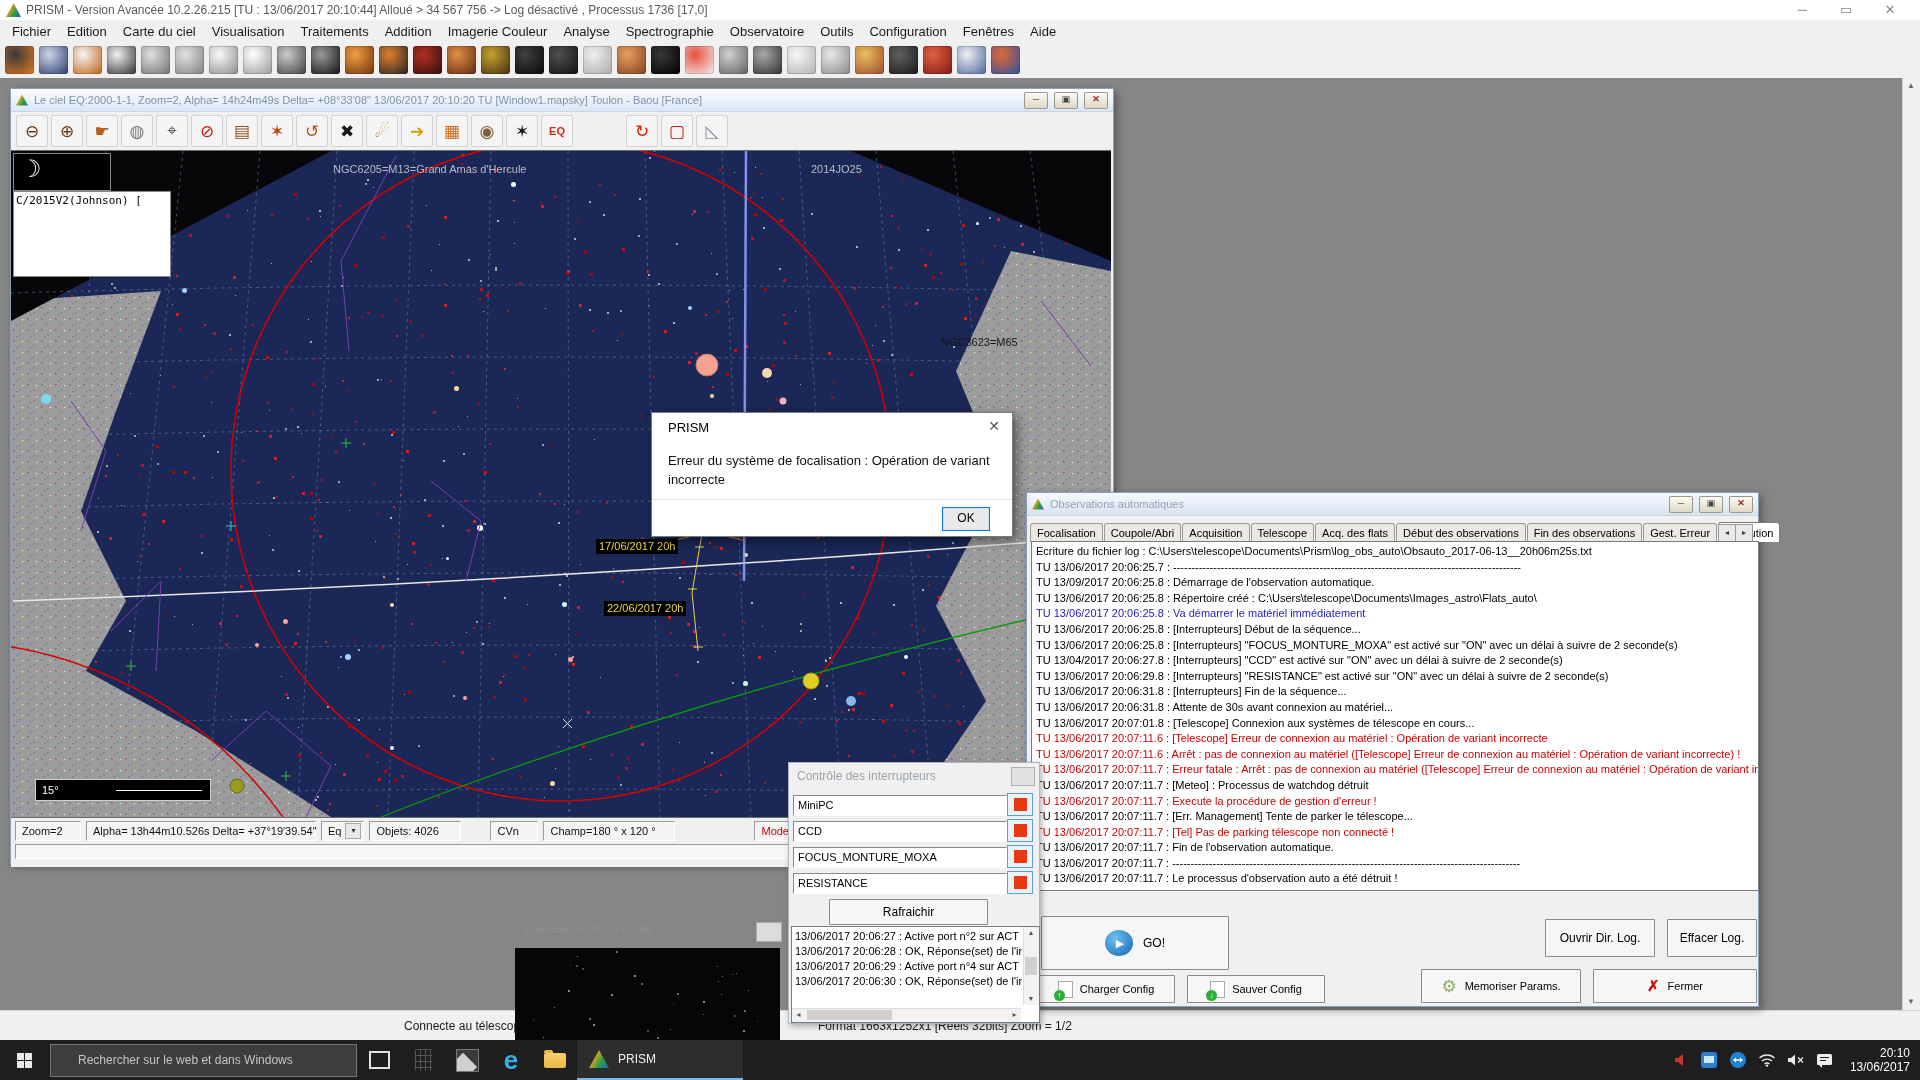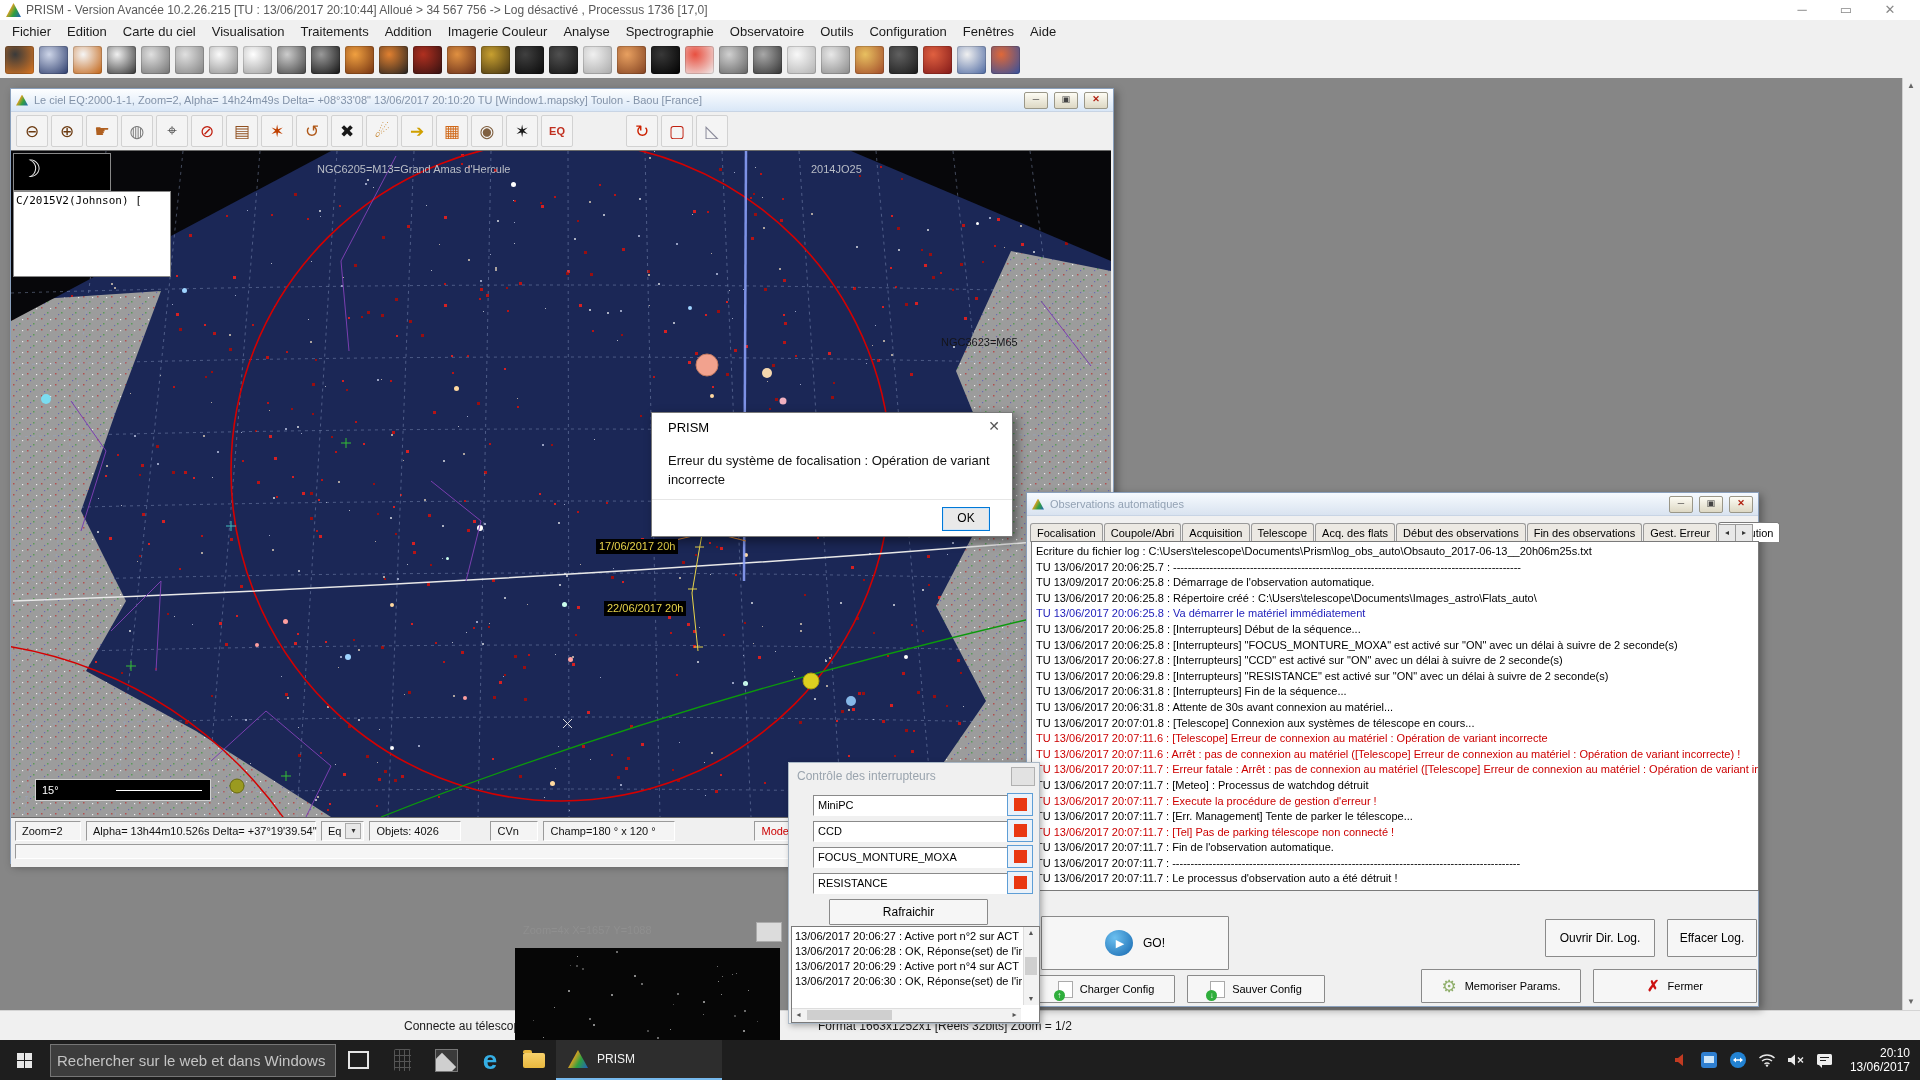--- a/index.html
+++ b/index.html
@@ -101,21 +101,21 @@
   .doc-ico i{position:absolute;left:-5px;bottom:-4px;width:11px;height:11px;border-radius:50%;background:#2fae3c;color:#fff;
              font-style:normal;font-size:8px;line-height:11px;text-align:center;}
   .gear-ico{font-size:17px;color:#8fae6a;}
   .close-ico{font-size:15px;color:#cc1111;font-weight:bold;}
   
   .sw-window{position:absolute;left:788px;top:762px;width:250px;height:260px;background:#f0f0f0;border:1px solid #aab8c6;
              box-shadow:2px 2px 6px rgba(0,0,0,.3);z-index:30;font-size:11px;}
   .sw-title{position:absolute;left:8px;top:6px;font-size:12px;color:#9aa4ae;}
   .sw-btnbox{position:absolute;right:4px;top:4px;width:22px;height:17px;background:#e2e2e2;border:1px solid #b0b0b0;}
   .sw-rows{position:absolute;left:4px;top:30px;width:242px;}
-  .sw-row{position:relative;height:26px;margin-left:20px;}
+  .sw-row{position:relative;height:26px;}
   .sw-field{position:absolute;left:0;top:2px;width:204px;height:17px;background:#fff;border:1px solid;border-color:#8a8a8a #fff #fff #8a8a8a;
             padding:1px 4px;line-height:16px;color:#000;white-space:nowrap;overflow:hidden;}
   .sw-led{position:absolute;right:2px;top:0px;width:24px;height:21px;background:#eaf2fa;border:1px solid #5e9ed6;display:flex;align-items:center;justify-content:center;}
   .sw-led i{width:13px;height:13px;background:#e93812;}
   .sw-refresh{position:absolute;left:40px;top:136px;width:157px;height:24px;}
   .sw-list{position:absolute;left:2px;top:163px;width:244px;height:93px;background:#fff;border:1px solid #7a7a7a;overflow:hidden;
            line-height:15px;padding:2px 0 0 3px;white-space:nowrap;color:#000;}
   .sw-vscroll{position:absolute;right:0;top:0;width:15px;height:78px;background:#f2f2f2;border-left:1px solid #ddd;}
   .sw-vscroll .a{position:absolute;left:0;width:14px;height:12px;font-size:7px;text-align:center;line-height:12px;color:#555;}
   .sw-vscroll .au{top:0;} .sw-vscroll .ad{bottom:0;}
@@ -130,22 +130,22 @@
   .zoom-canvas{position:absolute;left:515px;top:948px;width:265px;height:92px;background:#060606;z-index:15;overflow:hidden;}
   
   .app-status{position:absolute;left:0;top:1010px;width:1920px;height:30px;background:#f0f0f0;border-top:1px solid #d4d4d4;font-size:12px;color:#1a1a1a;}
   .status-left{position:absolute;left:404px;top:8px;white-space:nowrap;}
   .status-right{position:absolute;left:818px;top:8px;white-space:nowrap;}
   
   .taskbar{position:absolute;left:0;top:1040px;width:1920px;height:40px;background:#1e1e1e;z-index:50;display:flex;align-items:center;}
   .start{width:48px;height:40px;display:flex;align-items:center;justify-content:center;}
   .winlogo{display:grid;grid-template-columns:7px 7px;grid-template-rows:7px 7px;gap:1px;}
   .winlogo i{background:#e8e8e8;}
-  .tsearch{width:278px;height:31px;margin-left:2px;background:#3d3d3d;border:1px solid #767676;color:#c4c4c4;font-size:15px;
-           display:flex;align-items:center;padding-left:6px;white-space:nowrap;overflow:hidden;}
+  .tsearch{width:278px;height:31px;margin-left:2px;background:#3d3d3d;border:1px solid #767676;color:#c4c4c4;font-size:12px;
+           display:flex;align-items:center;padding-left:27px;white-space:nowrap;overflow:hidden;}
   .ticon{width:44px;height:40px;display:flex;align-items:center;justify-content:center;}
   .taskview{width:17px;height:14px;border:2px solid #e4e4e4;position:relative;}
   .calc{width:17px;height:22px;background:linear-gradient(#f4f4f4,#dcdcdc);border-radius:2px;
         background-image:linear-gradient(#555 1px,transparent 1px),linear-gradient(90deg,#555 1px,transparent 1px);background-size:5px 6px;}
   .photos{width:21px;height:21px;background:#3a3a3a;position:relative;overflow:hidden;border:1px solid #777;}
   .photos i{position:absolute;left:-4px;bottom:-6px;width:20px;height:20px;background:#cfcfcf;transform:rotate(45deg);}
   .edge-e{font-size:26px;font-weight:bold;color:#35aee4;line-height:26px;}
   .folder{width:22px;height:15px;background:linear-gradient(#f7d16b,#e9b83e);border-radius:2px;position:relative;}
   .folder::before{content:"";position:absolute;left:0;top:-3px;width:9px;height:3px;background:#e9b83e;border-radius:2px 2px 0 0;}
   .prism-task{width:166px;height:40px;background:#2d2d2d;border-bottom:2px solid #76b9ed;display:flex;align-items:center;gap:9px;
@@ -335,21 +335,21 @@
         <circle cx="800" cy="530" r="8" fill="#ddd020" stroke="#a89a10"></circle>
         <circle cx="840" cy="550" r="5" fill="#86b8e8"></circle>
         <circle cx="35" cy="248" r="5" fill="#7adcf0"></circle>
         <circle cx="226" cy="635" r="7" fill="#9a9a20" stroke="#6a6a10"></circle>
       </svg>
 
       <div class="moon-box">
         <span class="crescent">☽</span>
       </div>
       <div class="comet-box">C/2015V2(Johnson)  [</div>
-      <span class="map-label lbl-gray" style="left:306px;top:12px;">NGC6205=M13=Grand Amas d'Hercule</span>
+      <span class="map-label lbl-gray" style="left:322px;top:12px;">NGC6205=M13=Grand Amas d'Hercule</span>
       <span class="map-label lbl-gray" style="left:800px;top:12px;">2014JO25</span>
       <span class="map-label lbl-dark" style="left:930px;top:185px;">NGC3623=M65</span>
       <span class="map-label date-label" style="left:585px;top:388px;">17/06/2017  20h</span>
       <span class="map-label date-label" style="left:593px;top:450px;">22/06/2017  20h</span>
       <div class="scale-box">
         <span>15°</span>
       </div>
     <i style="position: absolute; z-index: 1; left: 1006px; top: 461px; width: 3px; height: 3px; background: rgb(224, 32, 32); border-radius: 0px; opacity: 0.95;"></i>
         <i style="position: absolute; z-index: 1; left: 573px; top: 100px; width: 3px; height: 3px; background: rgb(160, 13, 13); border-radius: 0px; opacity: 0.95;"></i>
         <i style="position: absolute; z-index: 1; left: 316px; top: 658px; width: 2px; height: 2px; background: rgb(193, 18, 18); border-radius: 0px; opacity: 0.95;"></i>
@@ -1155,21 +1155,21 @@
     <span class="tab-arrow" style="position:absolute;right:5px;top:31px;">▸</span>
     <div class="obs-log">
 
     <div class="log-line">Ecriture du fichier log : C:\Users\telescope\Documents\Prism\log_obs_auto\Obsauto_2017-06-13__20h06m25s.txt</div>
         <div class="log-line">TU 13/06/2017 20:06:25.7 : -----------------------------------------------------------------------------------------------</div>
         <div class="log-line">TU 13/09/2017 20:06:25.8 : Démarrage de l'observation automatique.</div>
         <div class="log-line">TU 13/06/2017 20:06:25.8 : Répertoire créé : C:\Users\telescope\Documents\Images_astro\Flats_auto\</div>
         <div class="log-line b">TU 13/06/2017 20:06:25.8 : Va démarrer le matériel immédiatement</div>
         <div class="log-line">TU 13/06/2017 20:06:25.8 : [Interrupteurs] Début de la séquence...</div>
         <div class="log-line">TU 13/06/2017 20:06:25.8 : [Interrupteurs] "FOCUS_MONTURE_MOXA" est activé sur "ON" avec un délai à suivre de 2 seconde(s)</div>
-        <div class="log-line">TU 13/06/2017 20:06:27.8 : [Interrupteurs] "CCD" est activé sur "ON" avec un délai à suivre de 2 seconde(s)</div>
+        <div class="log-line">TU 13/04/2017 20:06:27.8 : [Interrupteurs] "CCD" est activé sur "ON" avec un délai à suivre de 2 seconde(s)</div>
         <div class="log-line">TU 13/06/2017 20:06:29.8 : [Interrupteurs] "RESISTANCE" est activé sur "ON" avec un délai à suivre de 2 seconde(s)</div>
         <div class="log-line">TU 13/06/2017 20:06:31.8 : [Interrupteurs] Fin de la séquence...</div>
         <div class="log-line">TU 13/06/2017 20:06:31.8 : Attente de 30s avant connexion au matériel...</div>
         <div class="log-line">TU 13/06/2017 20:07:01.8 : [Telescope] Connexion aux systèmes de télescope en cours...</div>
         <div class="log-line r">TU 13/06/2017 20:07:11.6 : [Telescope] Erreur de connexion au matériel : Opération de variant incorrecte</div>
         <div class="log-line r">TU 13/06/2017 20:07:11.6 : Arrêt : pas de connexion au matériel ([Telescope] Erreur de connexion au matériel : Opération de variant incorrecte) !</div>
         <div class="log-line r">TU 13/06/2017 20:07:11.7 : Erreur fatale : Arrêt : pas de connexion au matériel ([Telescope] Erreur de connexion au matériel : Opération de variant incorrecte) !</div>
         <div class="log-line">TU 13/06/2017 20:07:11.7 : [Meteo] : Processus de watchdog détruit</div>
         <div class="log-line r">TU 13/06/2017 20:07:11.7 : Execute la procédure de gestion d'erreur !</div>
         <div class="log-line">TU 13/06/2017 20:07:11.7 : [Err. Management] Tente de parker le télescope...</div>

